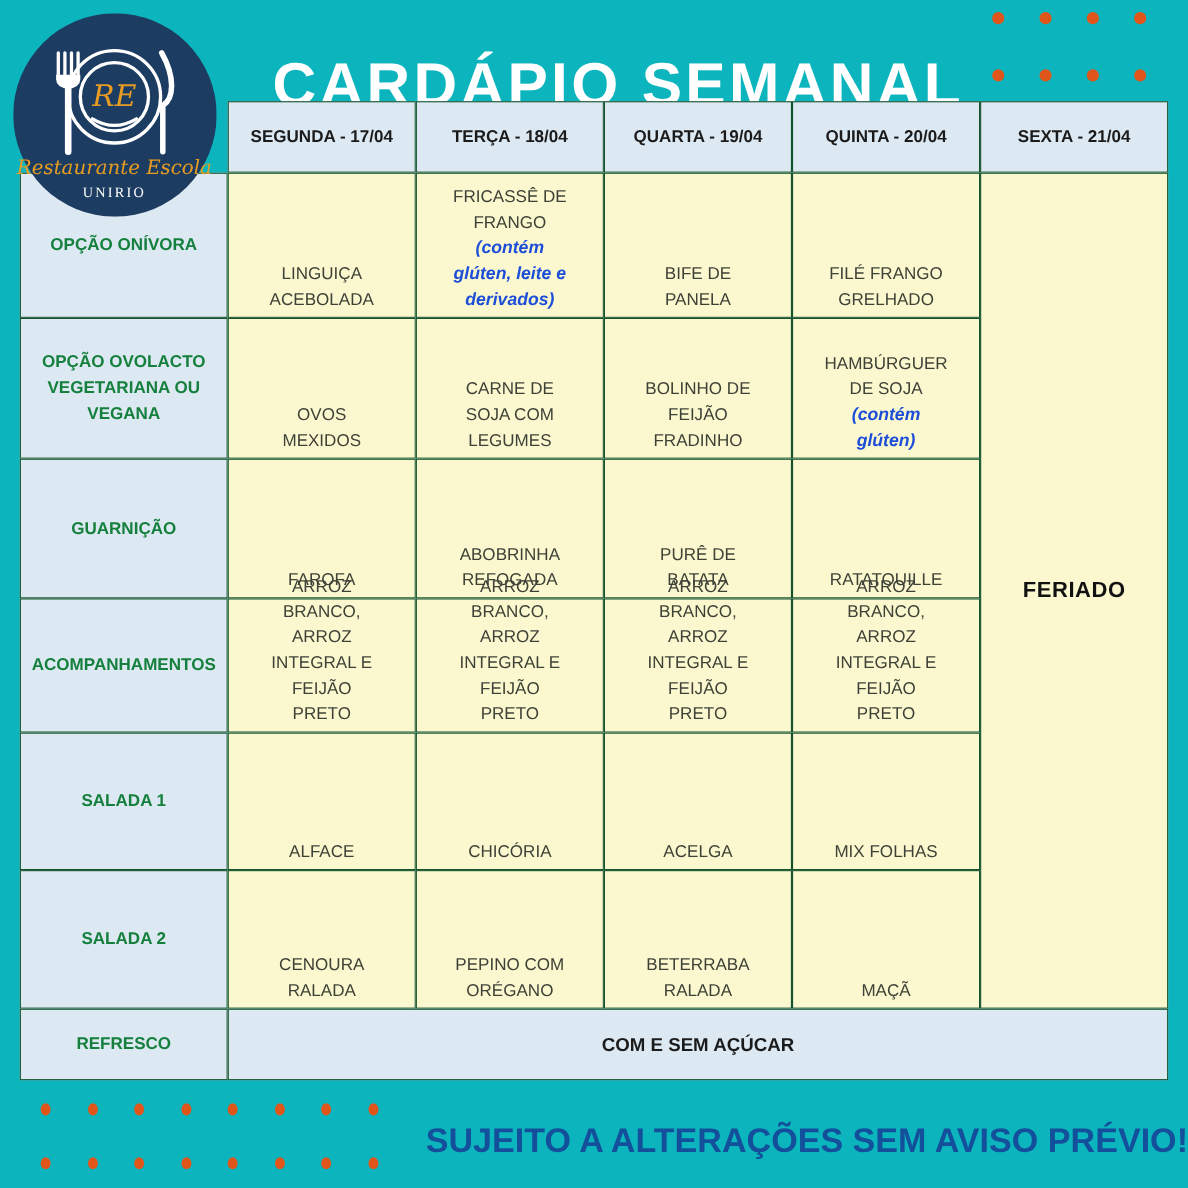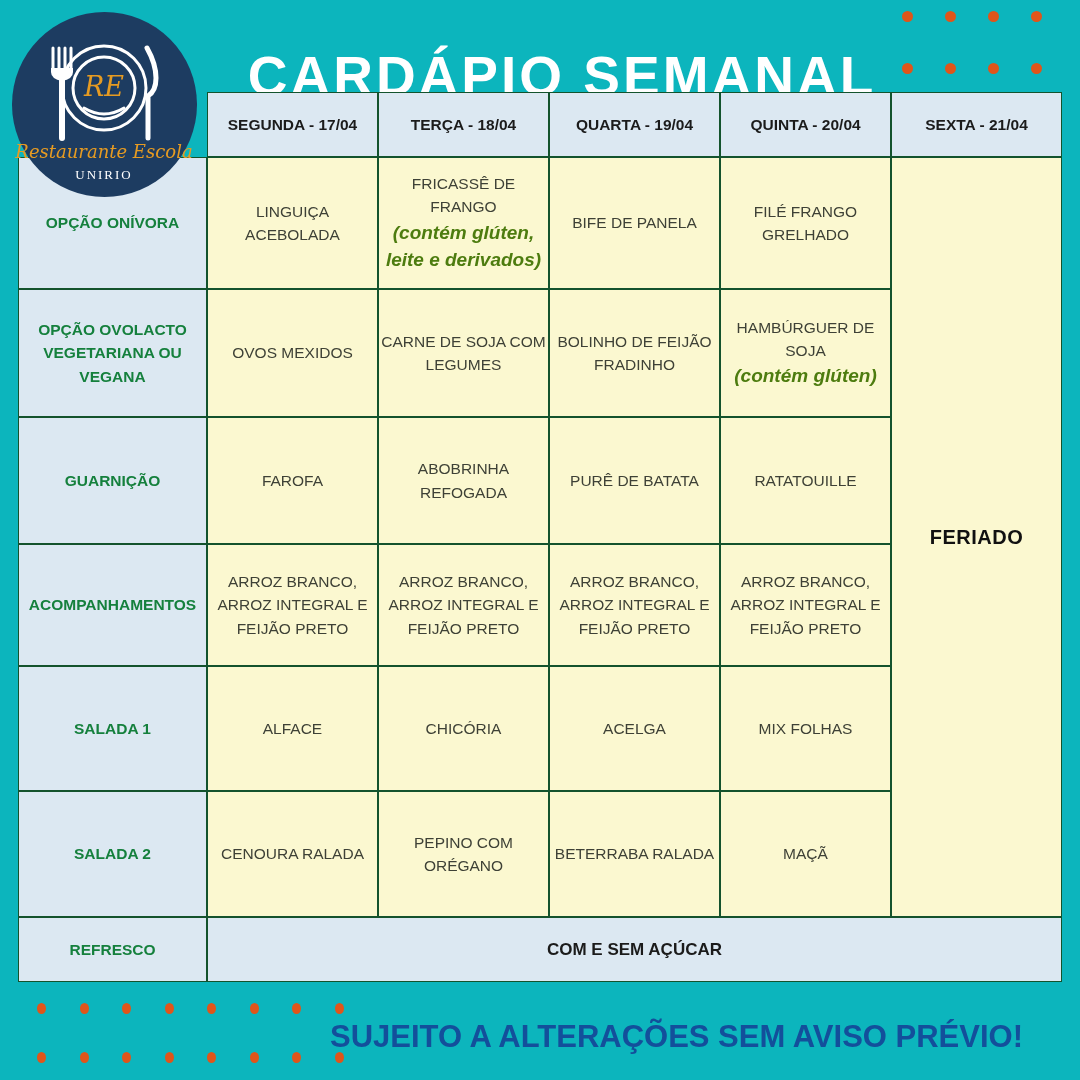--- a/index.html
+++ b/index.html
@@ -43,29 +43,29 @@
   .cell{
     border:1px solid #14532d;
     display:flex;align-items:center;justify-content:center;
     text-align:center;
     box-sizing:border-box;
   }
   .blue{background:#dce8f2;}
   .yellow{background:#fbf8d0;}
   .day-header{font-size:15.5px;font-weight:700;color:#1b1b1b;}
   .row-label{font-size:15.5px;font-weight:700;color:#15803d;padding:4px 8px;line-height:1.5;}
-  .food{font-size:15.5px;color:#3e4136;padding:4px 1px;line-height:1.5;}
-  .allergen{color:#4d7c0f;font-weight:700;font-style:italic;font-size:19px;line-height:1.45;}
+  .food{font-size:15.5px;color:#3e4136;padding:4px 29px;line-height:1.5;align-items:flex-end;}
+  .allergen{color:#1d4ed8;font-weight:700;font-style:italic;font-size:16px;line-height:1.45;}
   .holiday{font-size:20px;font-weight:700;color:#111111;letter-spacing:0.5px;}
   .refresco-value{font-size:17px;font-weight:700;color:#1b1b1b;}
 
   
   .footer-note{
     position:absolute;left:330px;top:1017px;width:750px;
-    text-align:left;
+    text-align:right;
     font-size:31px;font-weight:700;color:#134f9b;
     line-height:40px;white-space:nowrap;
   }
 </style>
 </head>
 <body>
 
 <div class="canvas">
 
   <div class="title">CARDÁPIO SEMANAL</div>

